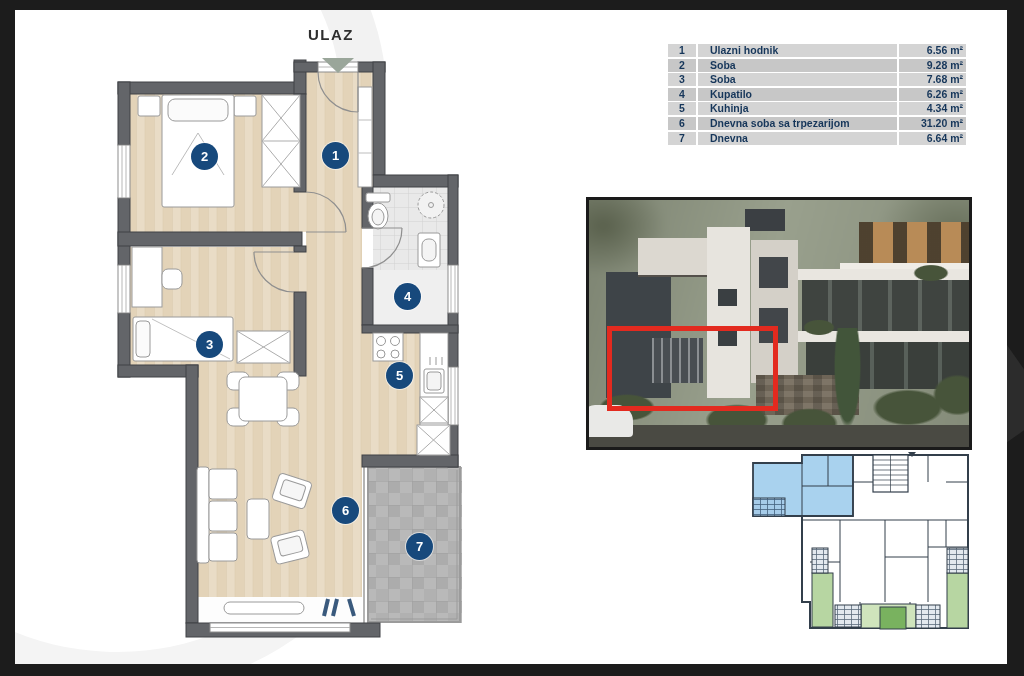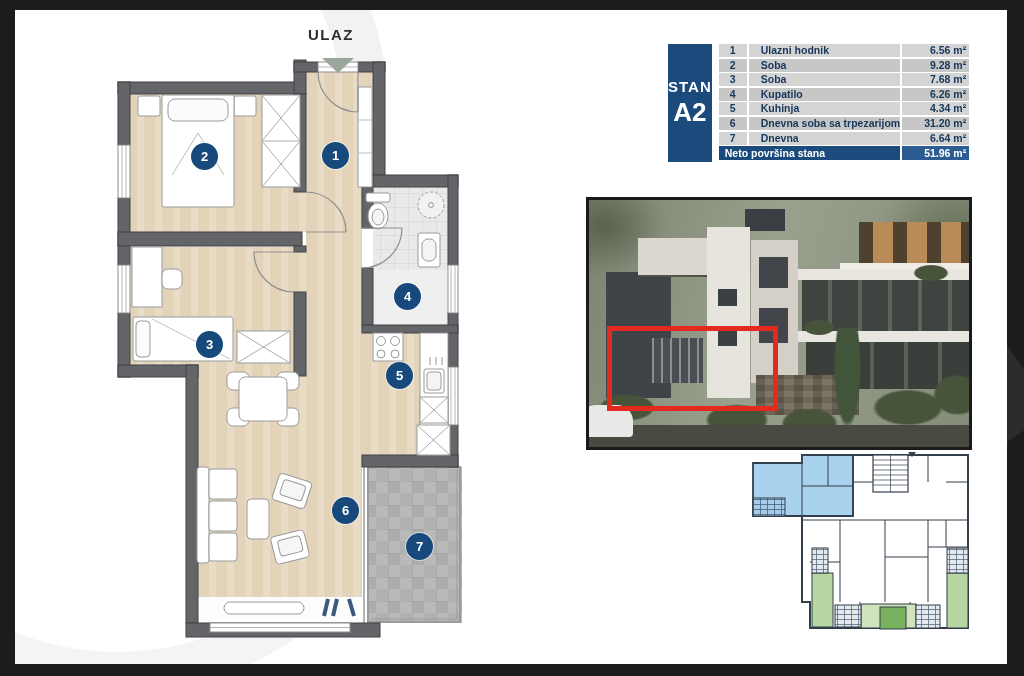--- a/index.html
+++ b/index.html
@@ -277,24 +277,20 @@
 
   <div class="room-circle" style="left:307px;top:132px;">1</div>
   <div class="room-circle" style="left:176px;top:133px;">2</div>
   <div class="room-circle" style="left:181px;top:321px;">3</div>
   <div class="room-circle" style="left:379px;top:273px;">4</div>
   <div class="room-circle" style="left:371px;top:352px;">5</div>
   <div class="room-circle" style="left:317px;top:487px;">6</div>
   <div class="room-circle" style="left:391px;top:523px;">7</div>
 
   <div class="legend">
-    <div class="unit-box">
-      <div class="l1">STAN</div>
-      <div class="l2">A2</div>
-    </div>
     <div class="rows">
       <div class="trow odd">
         <div class="num">1</div>
         <div class="nm">Ulazni hodnik</div>
         <div class="ar">6.56 m²</div>
       </div>
       <div class="trow even">
         <div class="num">2</div>
         <div class="nm">Soba</div>
         <div class="ar">9.28 m²</div>
@@ -316,24 +312,20 @@
       </div>
       <div class="trow even">
         <div class="num">6</div>
         <div class="nm">Dnevna soba sa trpezarijom</div>
         <div class="ar">31.20 m²</div>
       </div>
       <div class="trow odd">
         <div class="num">7</div>
         <div class="nm">Dnevna</div>
         <div class="ar">6.64 m²</div>
-      </div>
-      <div class="trow total">
-        <div class="nm2">Neto površina stana</div>
-        <div class="ar2">51.96 m²</div>
       </div>
     </div>
   </div>
 
   <div class="photo">
     <div class="ph-bg"></div>
     <div class="b-roof"></div>
     <div class="b-tan"></div>
     <div class="b-parapet"></div>
     <div class="b-slab1"></div>

